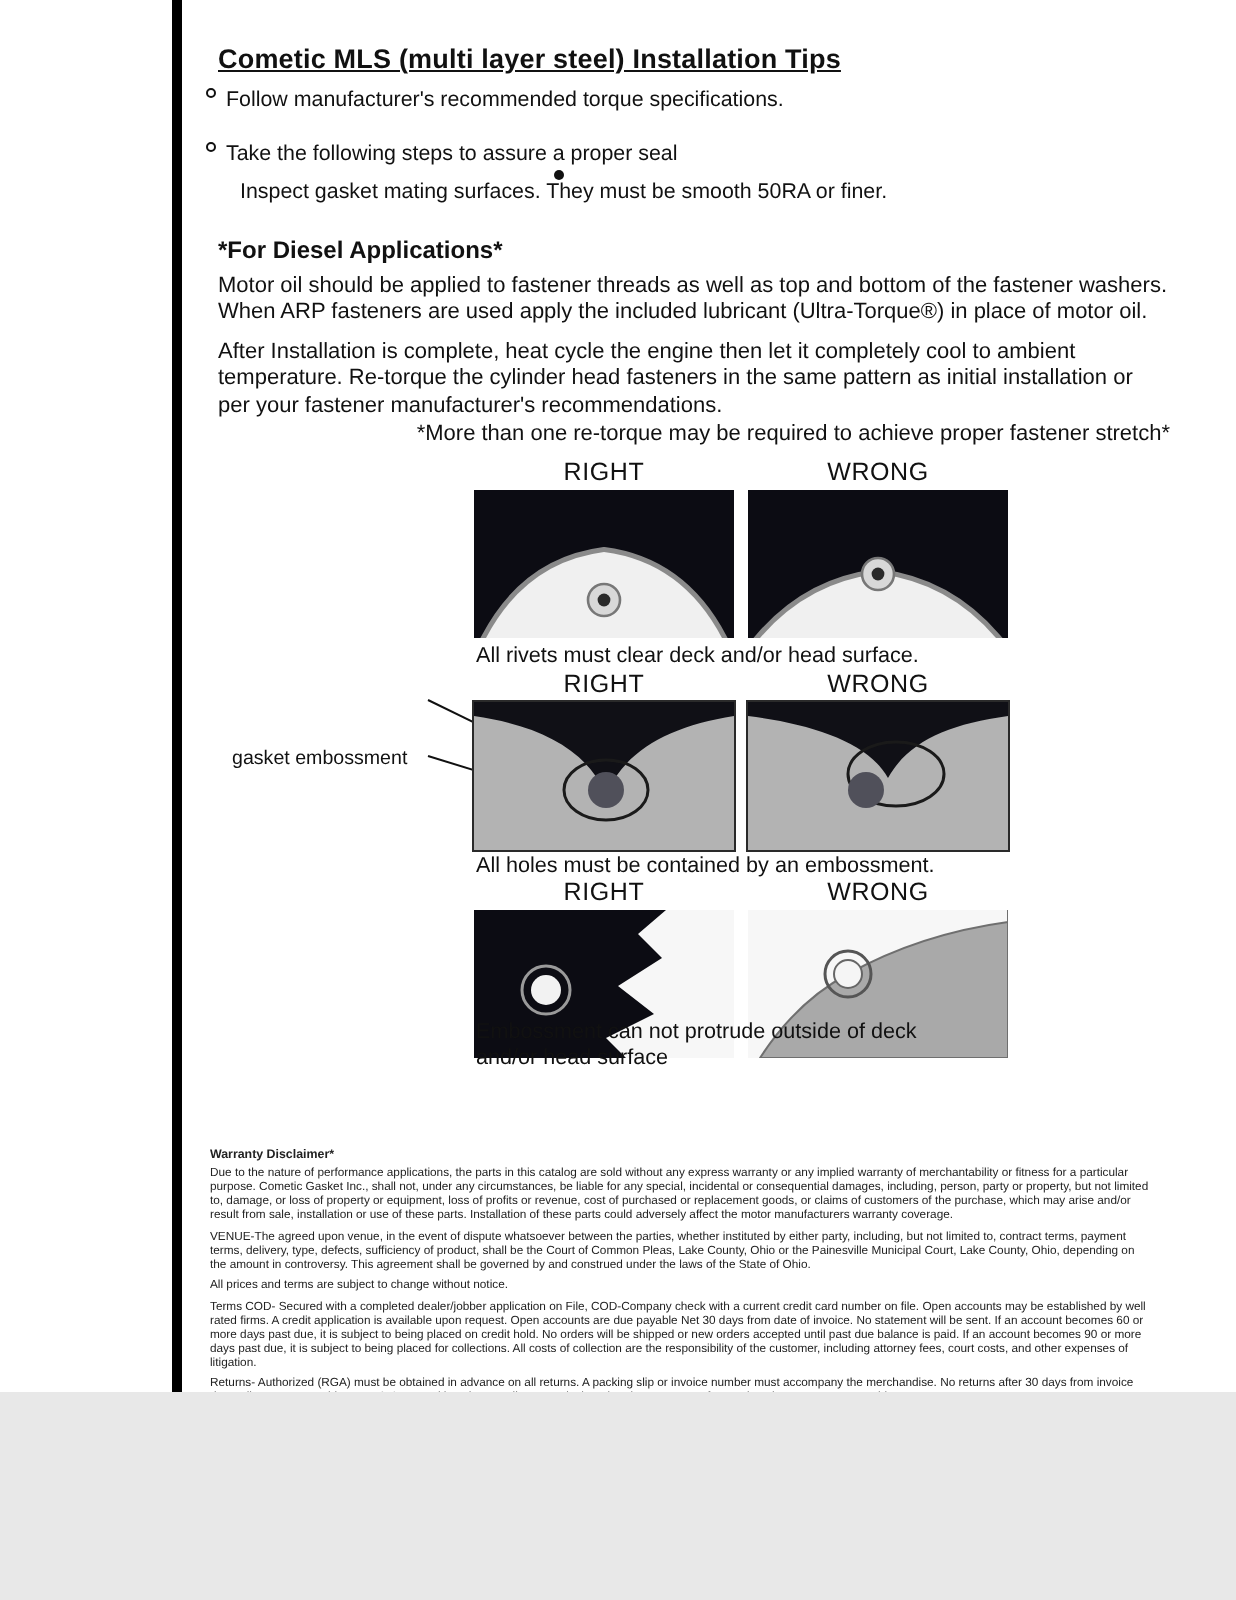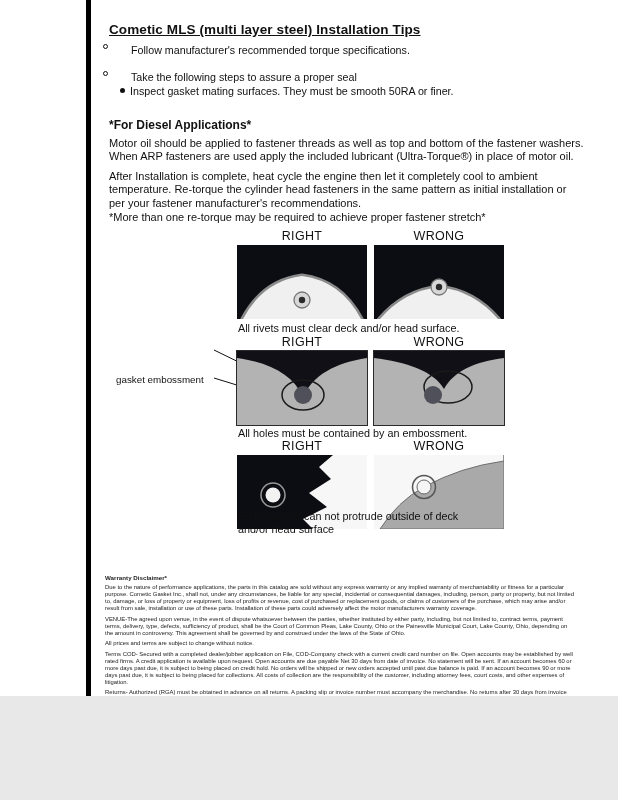--- a/index.html
+++ b/index.html
@@ -3,23 +3,23 @@
 <meta charset="utf-8">
 <style>
   * { margin:0; padding:0; box-sizing:border-box; }
   html,body { background:#e8e8e8; }
   body { font-family:"Liberation Sans", sans-serif; color:#111; }
   .page { position:relative; width:618px; height:696px; background:#ffffff; margin:0 auto; overflow:hidden; }
   .left-rule { position:absolute; left:86px; top:0; width:5px; height:800px; background:#000; }
 
   .title { position:absolute; left:109px; top:22px; font-size:13.5px; font-weight:bold; text-decoration:underline; letter-spacing:.1px; }
 
-  .tip { position:absolute; left:103px; font-size:10.7px; display:flex; align-items:flex-start;gap:18px; }
+  .tip { position:absolute; left:103px; font-size:10.7px; display:flex; align-items:flex-start; }
   .tip .b1 { width:5px; height:5px; border:1px solid #111; border-radius:50%; margin-right:5px; flex:0 0 auto; }
-  .subtip { position:absolute; left:120px; font-size:10.7px; display:flex; align-items:center; }
+  .subtip { position:absolute; left:120px; font-size:10.7px; display:flex; align-items:center;flex-direction:column; }
   .subtip .b2 { width:5px; height:5px; background:#111; border-radius:50%; margin-right:5px; flex:0 0 auto; }
 
   .h2 { position:absolute; left:109px; font-size:12px; font-weight:bold; }
   .para { position:absolute; left:109px; width:476px; font-size:11px; line-height:13.4px; }
 
   .dlabel { position:absolute; width:130px; text-align:center; font-size:12.5px; letter-spacing:.3px; }
   .panel { position:absolute; width:130px; height:74px; }
   .panel svg { display:block; width:130px; height:74px; }
   .panel.bordered { outline:1px solid #2a2a2a; }
   .caption { position:absolute; font-size:10.8px; line-height:12.6px; }
@@ -52,21 +52,21 @@
     <span>Take the following steps to assure a proper seal</span>
   </div>
   <div class="subtip" style="top:84.5px;">
     <span class="b2"></span>
     <span>Inspect gasket mating surfaces.  They must be smooth 50RA or finer.</span>
   </div>
 
   <h2 class="h2" style="top:118px;">*For Diesel Applications*</h2>
   <p class="para" style="top:137px;">Motor oil should be applied to fastener threads as well as top and bottom of the fastener washers. When ARP fasteners are used apply the included lubricant (Ultra-Torque®) in place of motor oil.</p>
   <p class="para" style="top:170px;">After Installation is complete, heat cycle the engine then let it completely cool to ambient temperature. Re-torque the cylinder head fasteners in the same pattern as initial installation or per your fastener manufacturer's recommendations.</p>
-  <p class="para" style="top:211px;">*More than one re-torque may be required to achieve proper fastener stretch*</p>
+  <p class="para" style="top:211px;text-align:right;">*More than one re-torque may be required to achieve proper fastener stretch*</p>
 
   <div class="dlabel" style="left:237px; top:229px;">RIGHT</div>
   <div class="dlabel" style="left:374px; top:229px;">WRONG</div>
 
   <div class="panel" style="left:237px; top:245px;">
     <svg viewBox="0 0 130 74">
       <rect width="130" height="74" fill="#0c0c13"></rect>
       <path d="M6,74 Q26,36 65,31 Q104,36 124,74 Z" fill="#e9e9e9" stroke="#8a8a8a" stroke-width="5"></path>
       <path d="M6,74 Q26,36 65,31 Q104,36 124,74 Z" fill="#f0f0f0"></path>
       <circle cx="65" cy="55" r="8" fill="#d8d8d8" stroke="#777" stroke-width="1.3"></circle>

